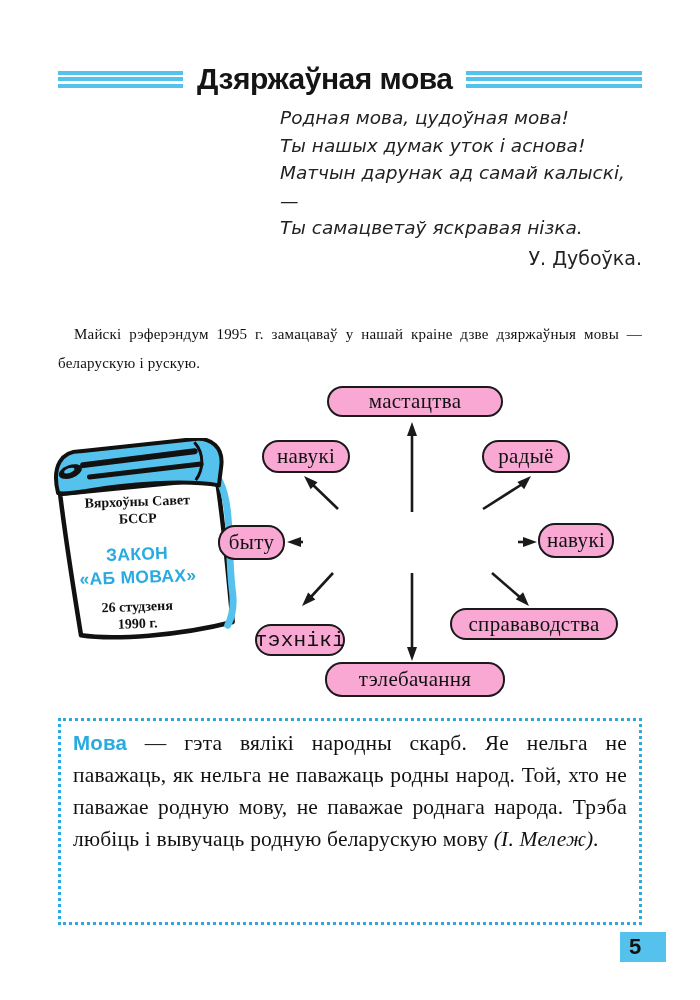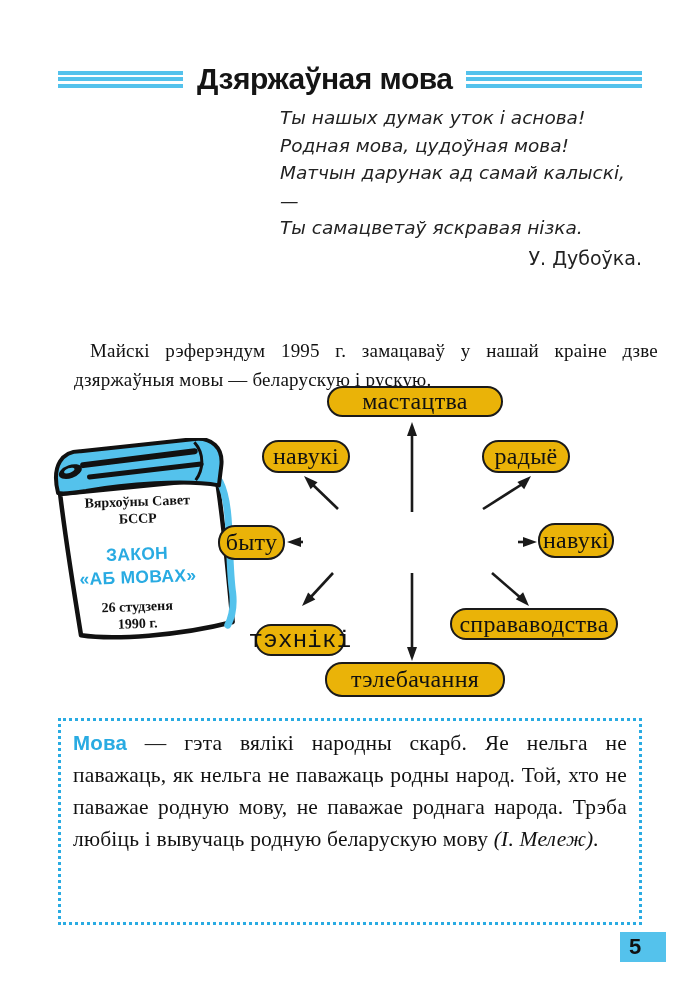--- a/index.html
+++ b/index.html
@@ -29,31 +29,31 @@
   .def-box{top:243px;height:69px;}
   .quotes-box{top:718px;min-height:207px;padding:6px 12px;}
   .box-text{margin:0;font-size:21.5px;line-height:30px;text-align:justify;
             letter-spacing:0.2px;}
   .quotes-box .box-text{line-height:32px;}
   .term{font-family:"Liberation Sans",sans-serif;font-weight:bold;
         color:#29abe2;font-size:20.5px;}
   .cite{font-style:italic;}
 
   
-  .para{position:absolute;top:320px;left:58px;width:584px;margin:16px;
-        font-size:19px;line-height:29px;text-align:justify;
+  .para{position:absolute;top:320px;left:58px;width:584px;margin:0;
+        font-size:15px;line-height:29px;text-align:justify;
         text-indent:16px;letter-spacing:0.2px;}
 
   
   .diagram{position:absolute;top:385px;left:0;width:700px;height:315px;}
   .arrows{position:absolute;left:0;top:0;z-index:1;}
-  .node{position:absolute;z-index:2;box-sizing:border-box;background:#eab308;
+  .node{position:absolute;z-index:2;box-sizing:border-box;background:#f9a8d4;
         border:2.5px solid #1a1a1a;border-radius:17px;
         display:flex;align-items:center;justify-content:center;
-        font-size:24px;letter-spacing:0.3px;}
+        font-size:21px;letter-spacing:0.3px;}
   .node-center{position:absolute;z-index:2;left:303px;top:127px;width:215px;height:61px;
         box-sizing:border-box;background:#fff;border:3px solid #1a1a1a;border-radius:22px;
         display:flex;flex-direction:column;align-items:center;justify-content:center;
         line-height:26px;}
   .node-center .l1{font-size:21px;}
   .node-center .l1 .term{font-size:21px;}
   .node-center .l2{font-size:21px;letter-spacing:0.5px;}
 
   
   .n-mastactva{left:327px;top:1px;width:176px;height:31px;}
@@ -93,22 +93,22 @@
       </div>
     <h1 class="title">Дзяржаўная мова</h1>
     <div class="rules rules-right">
         <i></i>
         <i></i>
         <i></i>
       </div>
   </header>
 
   <div class="poem">
+    <div>Родная мова, цудоўная мова!</div>
     <div>Ты нашых думак уток і аснова!</div>
-    <div>Родная мова, цудоўная мова!</div>
     <div>Матчын дарунак ад самай калыскі, —</div>
     <div>Ты самацветаў яскравая нізка.</div>
     <div class="author">У. Дубоўка.</div>
   </div>
 
 
   <p class="para">Майскі рэферэндум 1995 г. замацаваў у нашай краіне дзве дзяржаўныя мовы — беларускую і рускую.</p>
 
   <div class="diagram">
 

